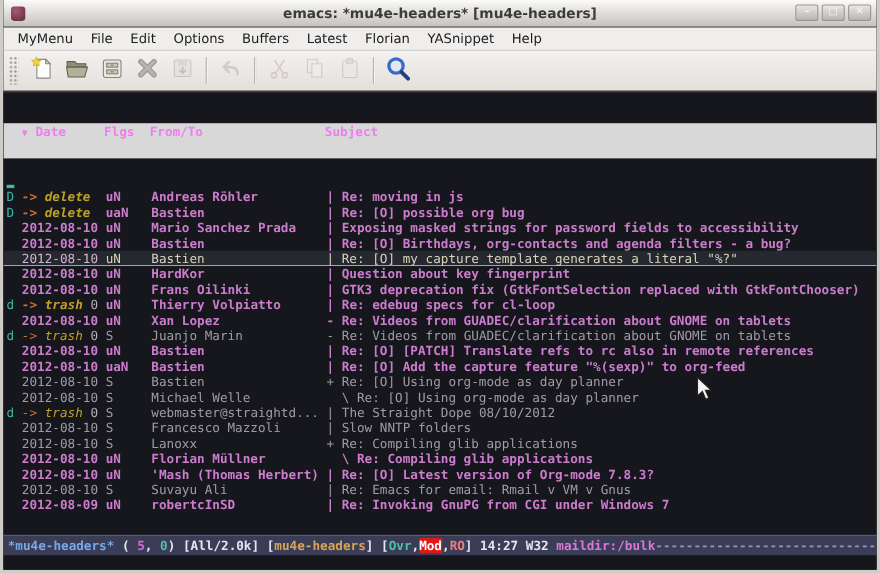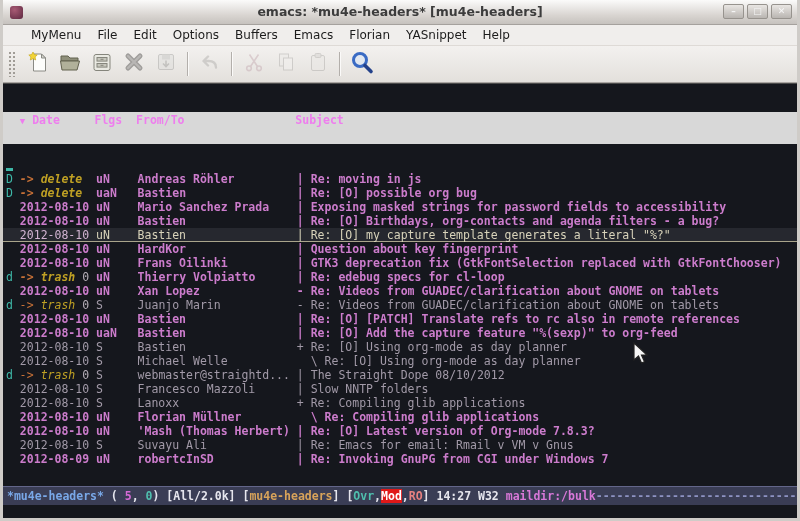--- a/index.html
+++ b/index.html
@@ -15,21 +15,21 @@
   .win-icon{position:absolute;left:7px;top:6px;width:13px;height:13px;border-radius:3px;
     background:radial-gradient(circle at 35% 30%,#a85a74,#5d2840);}
   .title-text{position:absolute;left:0;right:0;top:4px;text-align:center;
     font-size:12.5px;font-weight:bold;color:#3c3c3c;}
   .win-controls{position:absolute;right:5px;top:4px;display:flex;gap:3px;}
   .win-btn{width:21px;height:15px;border-radius:2px;border:1px solid #97938e;box-sizing:border-box;
     background:linear-gradient(#e9e6e3,#b9b5b1);color:#f6f6f6;font-size:9px;font-weight:bold;
     display:flex;align-items:center;justify-content:center;line-height:1;}
   
   .menubar{height:21px;background:#f0eeec;border-bottom:1px solid #dedad6;box-sizing:border-box;
-    display:flex;align-items:center;padding-left:20px;}
+    display:flex;align-items:center;padding-left:5px;}
   .menu-item{font-size:12px;color:#1c1c1c;padding:2px 8px;cursor:default;}
   
   .toolbar{height:37px;background:linear-gradient(#f3f1ef,#e3e0dc);border-bottom:1px solid #a9a5a1;
     box-sizing:border-box;display:flex;align-items:center;padding-left:2px;}
   .tb-handle{width:9px;height:26px;margin:0 5px 0 3px;
     background-image:radial-gradient(circle,#a09c96 1px,transparent 1.2px);background-size:4px 4px;}
   .tb-btn{width:32px;height:30px;display:flex;align-items:center;justify-content:center;border-radius:3px;}
   .tb-btn.disabled{opacity:.42;}
   .tb-sep{width:1px;height:24px;background:#b3afab;border-right:1px solid #fbfaf9;margin:0 5px;}
   
@@ -84,21 +84,21 @@
         <div class="win-btn">✕</div>
       </div>
   </div>
 
   <div class="menubar">
       <div class="menu-item">MyMenu</div>
       <div class="menu-item">File</div>
       <div class="menu-item">Edit</div>
       <div class="menu-item">Options</div>
       <div class="menu-item">Buffers</div>
-      <div class="menu-item">Emacs</div>
+      <div class="menu-item">Latest</div>
       <div class="menu-item">Florian</div>
       <div class="menu-item">YASnippet</div>
       <div class="menu-item">Help</div>
     </div>
 
   <div class="toolbar">
     <div class="tb-handle"></div>
     <div class="tb-buttons" style="display:flex;align-items:center;">
         <div class="tb-btn">
           <span><svg width="24" height="24" viewBox="0 0 24 24">

